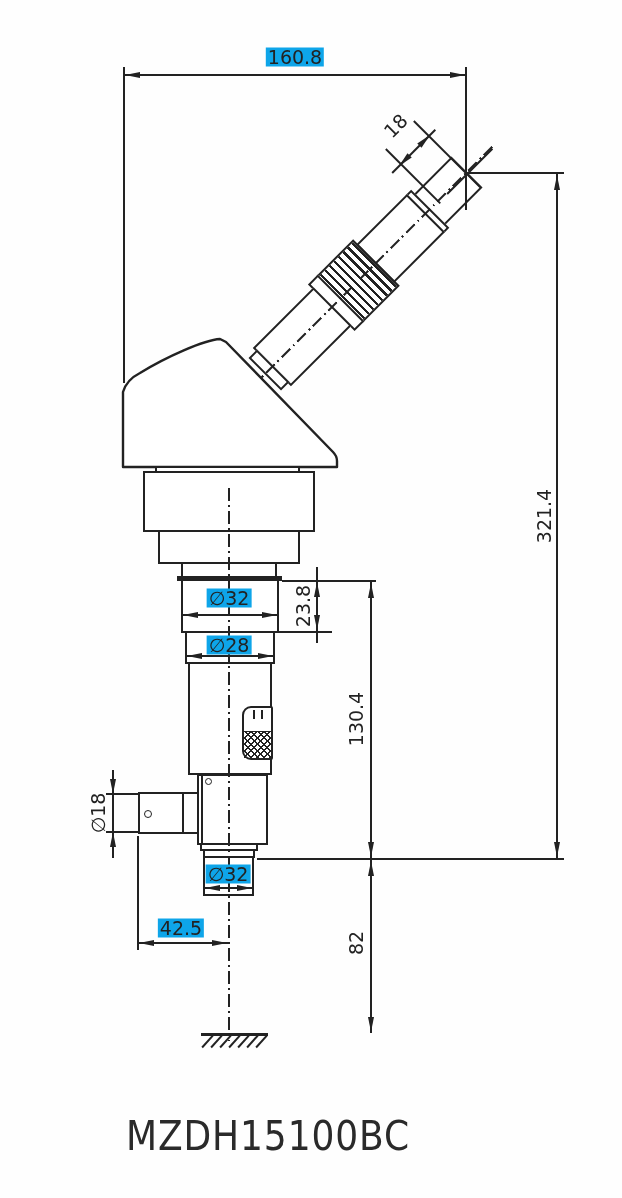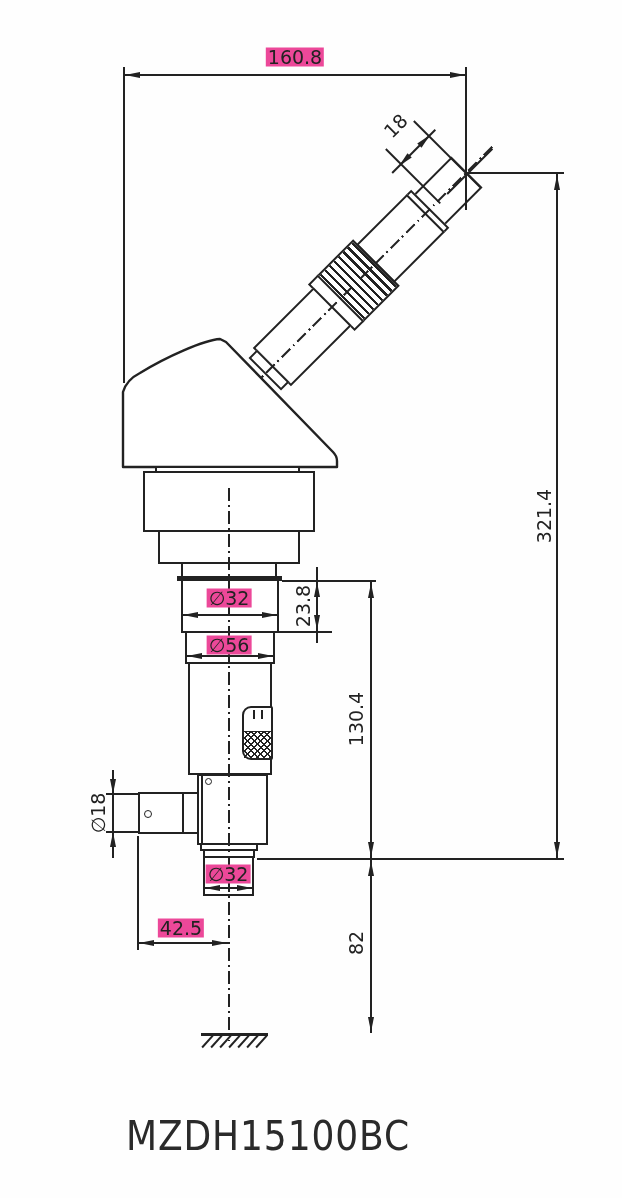--- a/index.html
+++ b/index.html
@@ -12,21 +12,21 @@
   .lv{position:absolute;width:1.5px;background:#222;}
   .rl{position:absolute;height:1.5px;background:#222;transform-origin:0 50%;}
   
   .cl{position:absolute;width:1.5px;
       background:repeating-linear-gradient(to bottom,#222 0 13px,transparent 13px 17px,#222 17px 19px,transparent 19px 23px);}
   
   .arr{position:absolute;width:0;height:0;border-style:solid;border-color:transparent;
        border-width:3.5px 0 3.5px 15px;border-left-color:#222;transform-origin:100% 50%;}
   
   .txt{position:absolute;font-size:19px;line-height:1;white-space:nowrap;color:#222;
-       transform:translate(-50%,-50%);background:#ec4899;padding:0 2px;}
+       transform:translate(-50%,-50%);background:#0ea5e9;padding:0 2px;}
   .rot{background:transparent;transform:translate(-50%,-50%) rotate(-90deg);}
   .rot45{background:transparent;transform:translate(-50%,-50%) rotate(-45deg);}
   
   .eyepiece{position:absolute;left:431px;top:172px;width:72px;height:300px;
             transform-origin:36px 0;transform:rotate(45deg);
             display:flex;flex-direction:column;align-items:center;}
   .seg{box-sizing:border-box;background:#fff;border:2px solid #222;margin-top:-2px;flex:none;}
   .seg:first-child{margin-top:0;}
   .knurl{background:repeating-linear-gradient(to bottom,#222 0 2.6px,#fff 2.6px 6.4px);}
   .axisline{position:absolute;left:35px;top:-36px;height:352px;width:1.5px;z-index:3;
@@ -146,21 +146,21 @@
   <div class="arr" style="left:124px;top:939.5px;transform:rotate(180deg)"></div>
   <div class="arr" style="left:212px;top:939.5px"></div>
   <div class="arr" style="left:415px;top:131.5px;transform:rotate(-45deg)"></div>
   <div class="arr" style="left:384px;top:162.5px;transform:rotate(135deg)"></div>
 
   <span class="txt" style="left:295px;top:57px">160.8</span>
   <span class="txt rot45" style="left:396px;top:126px">18</span>
   <span class="txt rot" style="left:544px;top:516px">321.4</span>
   <span class="txt rot" style="left:303px;top:606px">23.8</span>
   <span class="txt" style="left:229px;top:598px">∅32</span>
-  <span class="txt" style="left:229px;top:645px">∅56</span>
+  <span class="txt" style="left:229px;top:645px">∅28</span>
   <span class="txt rot" style="left:356px;top:719px">130.4</span>
   <span class="txt rot" style="left:98px;top:813px">∅18</span>
   <span class="txt" style="left:228px;top:874px">∅32</span>
   <span class="txt" style="left:181px;top:928px">42.5</span>
   <span class="txt rot" style="left:356px;top:943px">82</span>
 
   <div class="title" style="left:268px;top:1136px;position:absolute">MZDH15100BC</div>
 
 </div>
 

